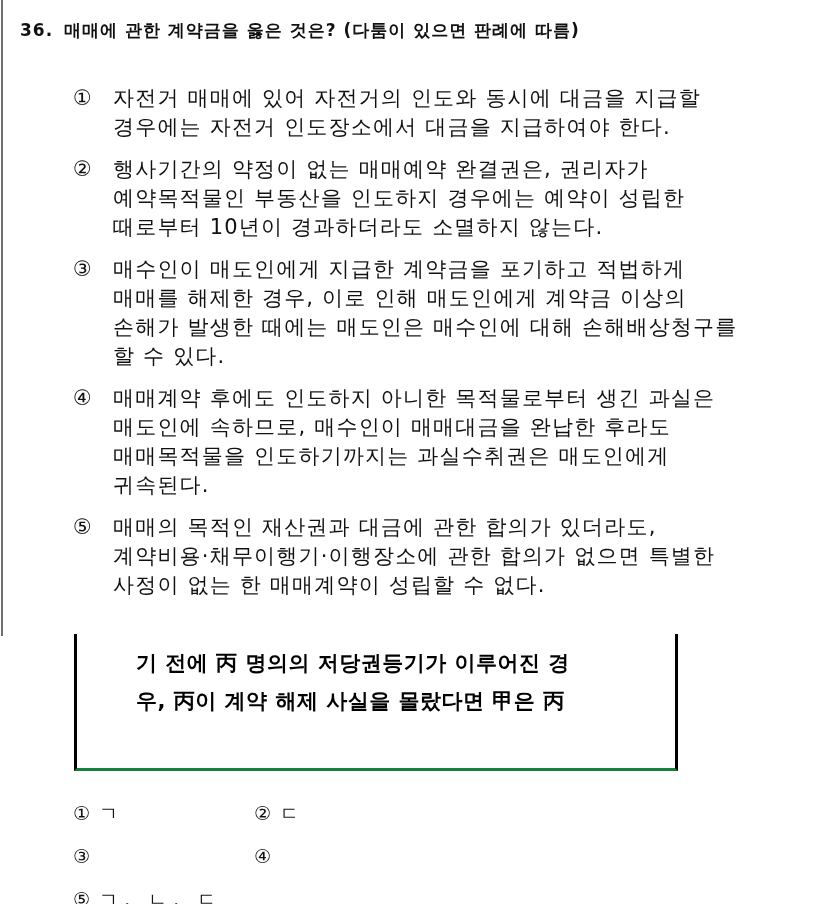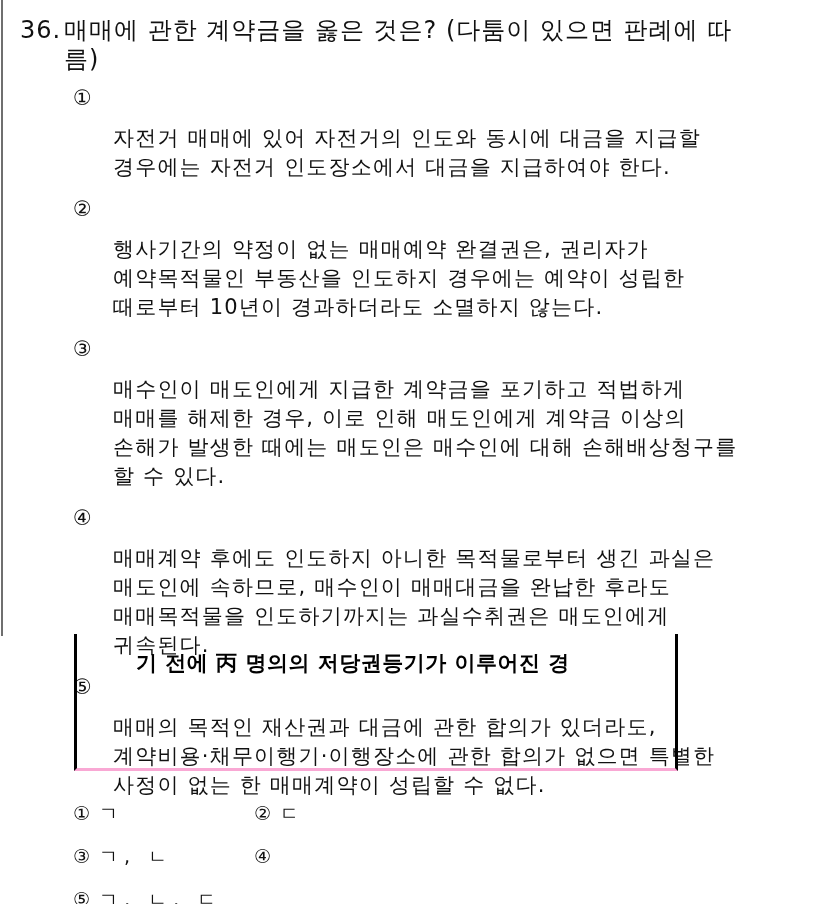--- a/index.html
+++ b/index.html
@@ -24,23 +24,24 @@
       background: #6f6f6f;
     }
     .question {
       position: absolute;
       left: 20px;
       top: 16px;
       width: 740px;
     }
     .q-stem {
       display: flex;
-      font-size: 24px;
+      font-size: 17px;
       line-height: 29px;
       letter-spacing: 1px;
+      font-weight: bold;
     }
     .q-num {
       flex: 0 0 44px;
     }
     .q-text {
       flex: 1;
     }
     .options {
       position: absolute;
       left: 73px;
@@ -54,31 +55,30 @@
       letter-spacing: 1.2px;
       margin-bottom: 13px;
     }
     .option .circ {
       flex: 0 0 40px;
       font-size: 21px;
     }
     .option .otext {
       flex: 1;
       word-break: keep-all;
-      margin-top: 40px;
     }
     .box {
       position: absolute;
       left: 74px;
       top: 634px;
       width: 598px;
       height: 134px;
       border-left: 3px solid #000;
       border-right: 3px solid #000;
-      border-bottom: 3px solid #f9a8d4;
+      border-bottom: 3px solid #15803d;
     }
     .box-text {
       position: absolute;
       left: 59px;
       top: 10px;
       width: 540px;
       font-size: 21px;
       line-height: 38px;
       letter-spacing: 0.5px;
       font-weight: bold;
@@ -140,38 +140,38 @@
   </div>
   <div class="option">
     <span class="circ">⑤</span>
     <span class="otext">매매의 목적인 재산권과 대금에 관한 합의가 있더라도, 계약비용·채무이행기·이행장소에 관한 합의가 없으면 특별한 사정이 없는 한 매매계약이 성립할 수 없다.</span>
   </div>
 </div>
 
 <div class="box">
   <div class="box-text">
     <div>기 전에 丙 명의의 저당권등기가 이루어진 경</div>
+    <div>우, 丙이 계약 해제 사실을 몰랐다면 甲은 丙</div>
   </div>
 </div>
 
 <div class="answers">
   <div class="ans-row">
     <div class="ans" style="flex-basis:181px; margin-left:27px;">
       <span class="acirc">①</span>
       <span class="atext">ㄱ</span>
     </div>
     <div class="ans" style="margin-left:0;">
       <span class="acirc">②</span>
       <span class="atext">ㄷ</span>
     </div>
   </div>
   <div class="ans-row">
     <div class="ans" style="flex-basis:181px; margin-left:27px;">
       <span class="acirc">③</span>
-      <span class="atext">ㄱ, ㄴ</span>
     </div>
     <div class="ans" style="margin-left:0;">
       <span class="acirc">④</span>
     </div>
   </div>
   <div class="ans-row">
     <div class="ans" style="flex-basis:300px; margin-left:27px;">
       <span class="acirc">⑤</span>
       <span class="atext">ㄱ, ㄴ, ㄷ</span>
     </div>

